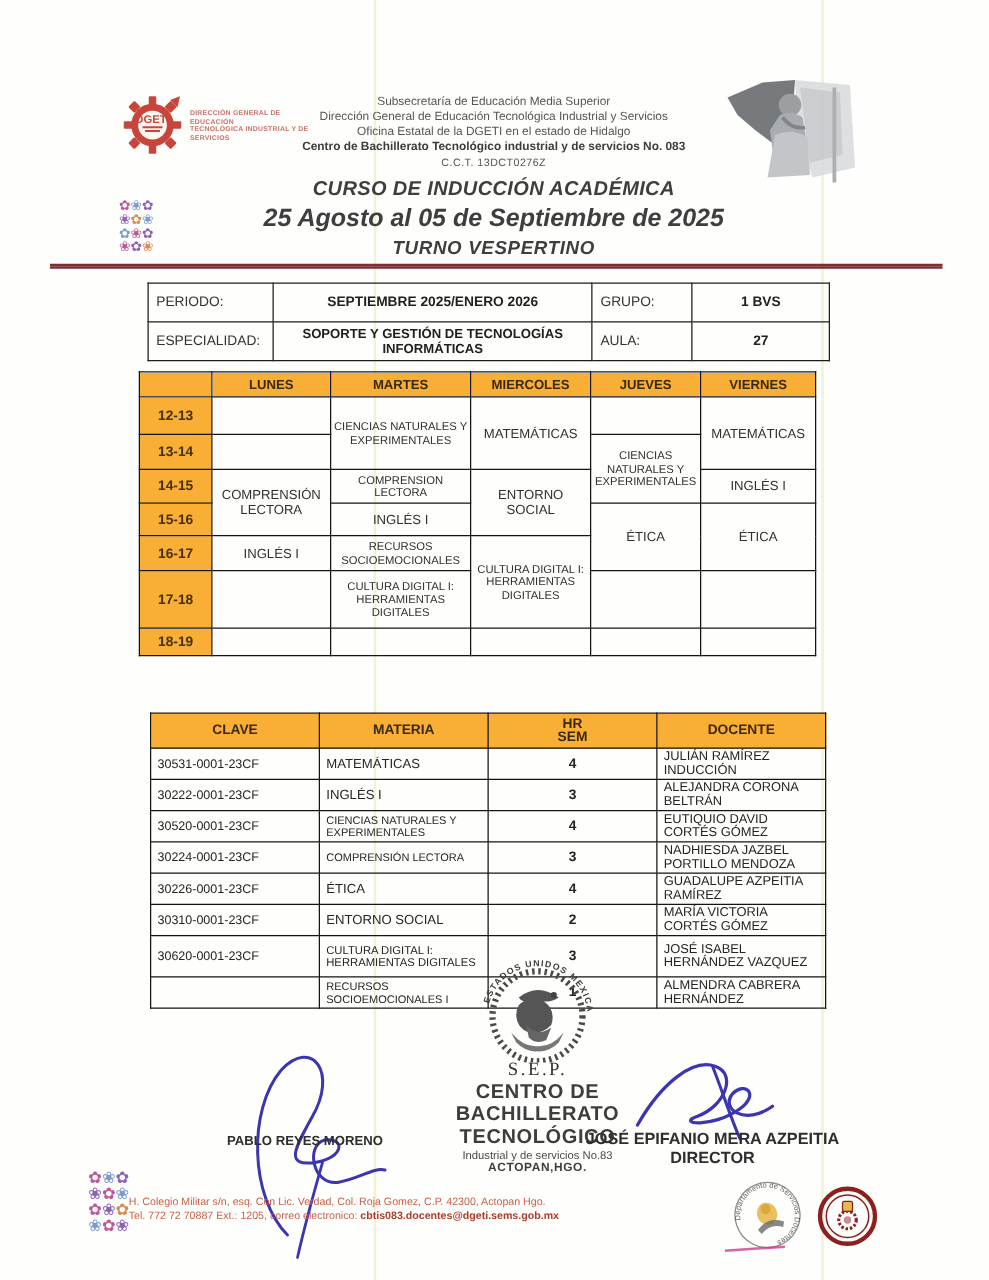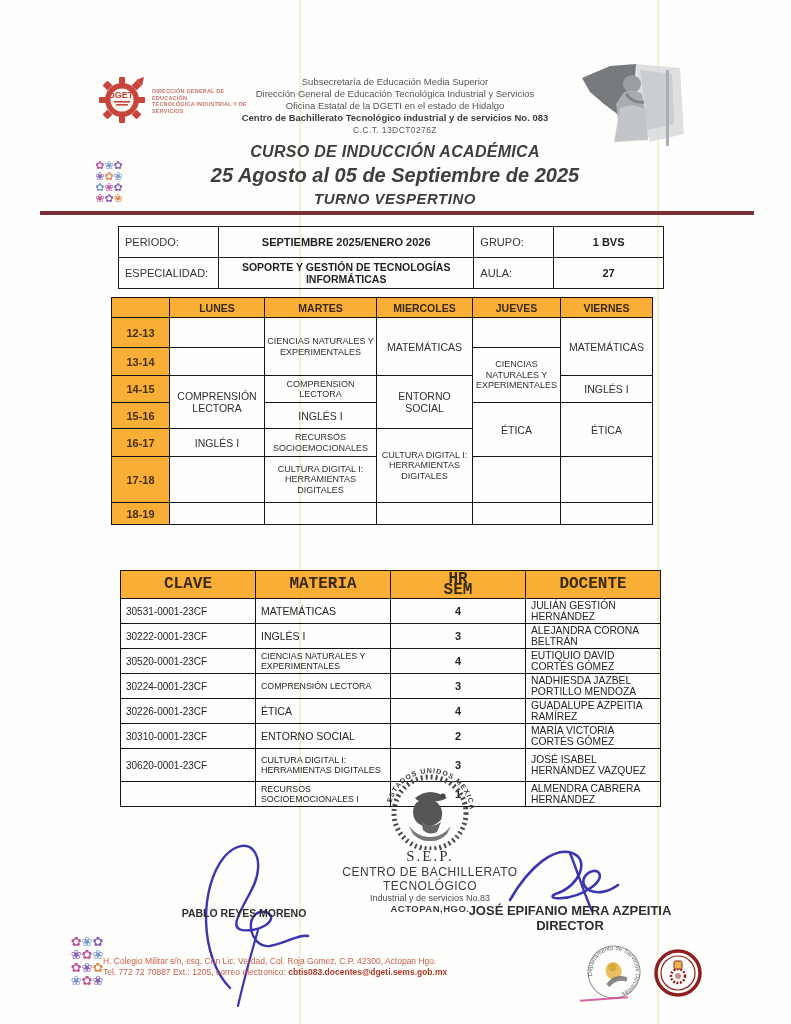--- a/index.html
+++ b/index.html
@@ -53,34 +53,34 @@
   .sched .orange { background:#f9ae35; }
   .sched thead th { height:20px; font-size:10.5px; font-weight:bold; color:#3a2a0c; }
   .sched .time { font-size:11px; font-weight:bold; color:#463007; }
   .sched td.subj { font-size:9px; line-height:10.5px; color:#2f2f2f; font-weight:500; }
   .sched td.subj.lg { font-size:10.5px; line-height:12px; }
   .c-time{width:58px;} .c-lun{width:95px;} .c-mar{width:112px;} .c-mie{width:96px;} .c-jue{width:88px;} .c-vie{width:92px;}
 
   
   .courses { position:absolute; left:120px; top:570px; width:541px; table-layout:fixed; }
   .courses th, .courses td { border:1.8px solid #141414; padding:1px 5px; vertical-align:middle; }
-  .courses thead th { background:#f9ae35; height:28px; font-size:16px; color:#3a2a0c; text-align:center; line-height:11px;font-family:Liberation Mono, monospace; }
+  .courses thead th { background:#f9ae35; height:28px; font-size:11px; color:#3a2a0c; text-align:center; line-height:11px; }
   .courses td { height:22px; font-size:10.5px; color:#242424; }
   .courses td.clave { width:105px; font-size:10px; }
   .courses td.materia { width:212px; }
   .courses td.materia.sm { font-size:8.8px; }
   .courses td.materia.wrap { font-size:9px; line-height:10.5px; }
   .courses td.hr { width:40px; text-align:center; font-weight:bold; font-size:11px; }
   .courses td.docente { width:184px; font-size:10.3px; }
   .courses tr.tall td { height:33px; }
 
   
   .seal { position:absolute; left:340px; top:768px; width:180px; text-align:center; color:#3a3a3a; }
   .seal .sep { font-family:"Liberation Serif", serif; font-size:15px; letter-spacing:2px; color:#333; margin-top:-2px; }
-  .seal .l1 { font-size:12px; font-weight:normal; letter-spacing:.5px; color:#3d3d3d; }
+  .seal .l1 { font-size:16px; font-weight:bold; letter-spacing:.5px; color:#3d3d3d; }
   .seal .l2 { font-size:9px; color:#4a4a4a; }
   .seal .l3 { font-size:9.5px; font-weight:bold; letter-spacing:.5px; color:#3d3d3d; }
 
   
   .sig-text { position:absolute; text-align:center; font-weight:bold; color:#2e2e2e; }
   .sig-left { left:109px; top:906px; width:270px; font-size:10.5px; line-height:15px; }
   .sig-right { left:455px; top:903px; width:230px; font-size:13px; line-height:15px; }
   .scribble { position:absolute; pointer-events:none; }
   .scrib-left { left:180px; top:838px; }
   .scrib-right { left:500px; top:845px; }
@@ -259,21 +259,21 @@
             <div>SEM</div>
           </th>
         <th>DOCENTE</th>
       </tr>
     </thead>
     <tbody>
       <tr>
         <td class="clave">30531-0001-23CF</td>
         <td class="materia">MATEMÁTICAS</td>
         <td class="hr">4</td>
-        <td class="docente">JULIÁN GESTIÓN HERNÁNDEZ</td>
+        <td class="docente">JULIÁN RAMÍREZ INDUCCIÓN</td>
       </tr>
       <tr>
         <td class="clave">30222-0001-23CF</td>
         <td class="materia">INGLÉS I</td>
         <td class="hr">3</td>
         <td class="docente">ALEJANDRA CORONA BELTRÁN</td>
       </tr>
       <tr>
         <td class="clave">30520-0001-23CF</td>
         <td class="materia sm">CIENCIAS NATURALES Y EXPERIMENTALES</td>

